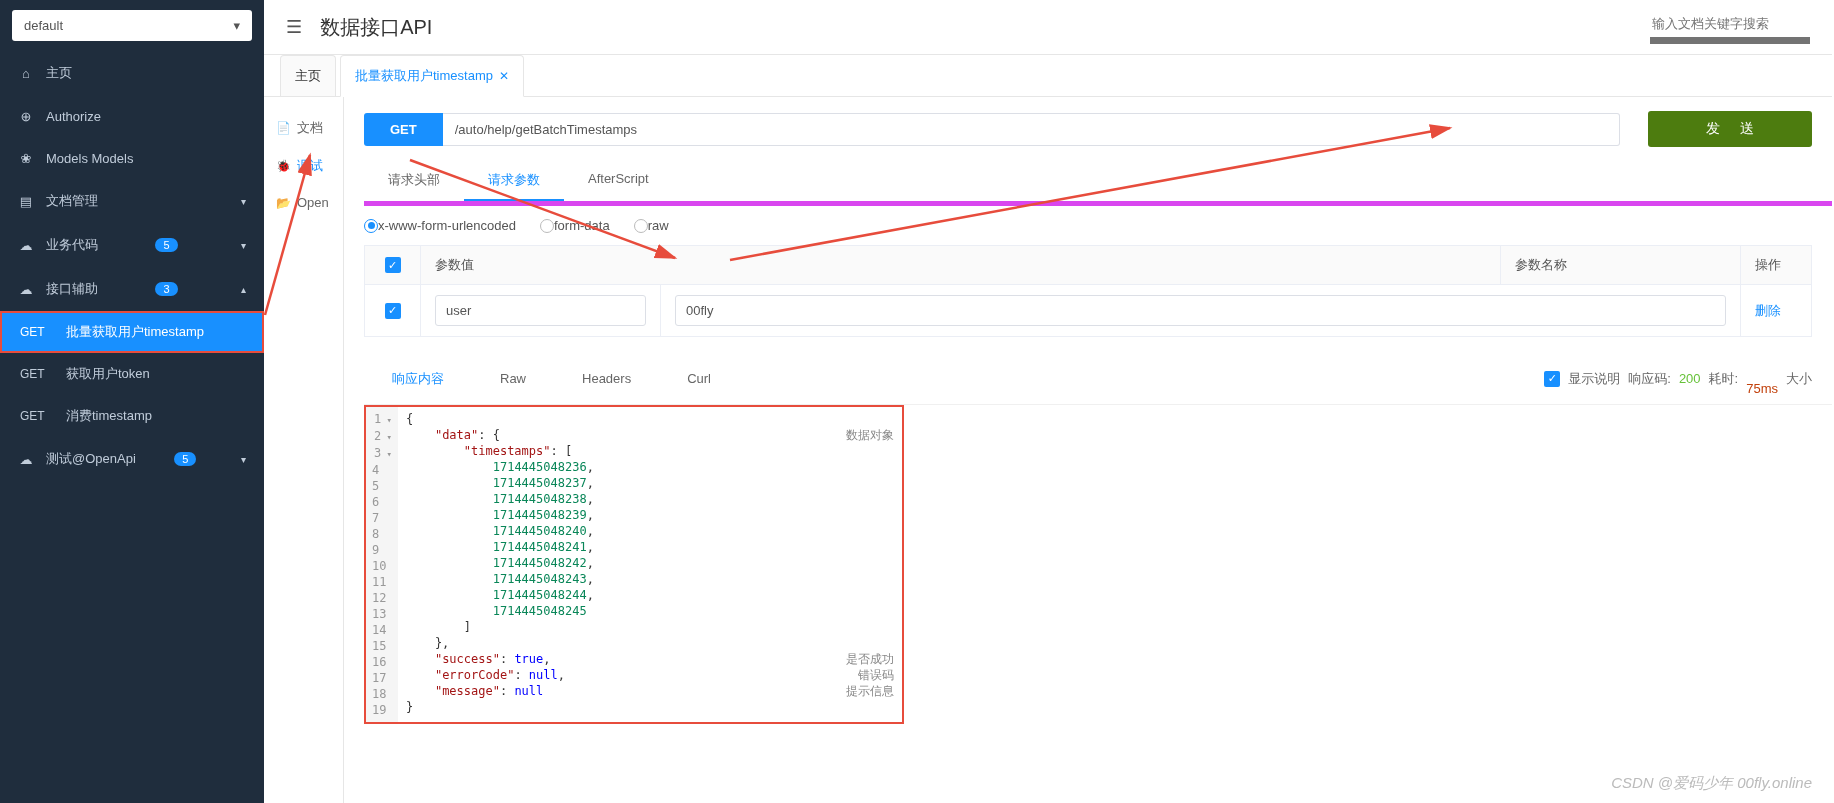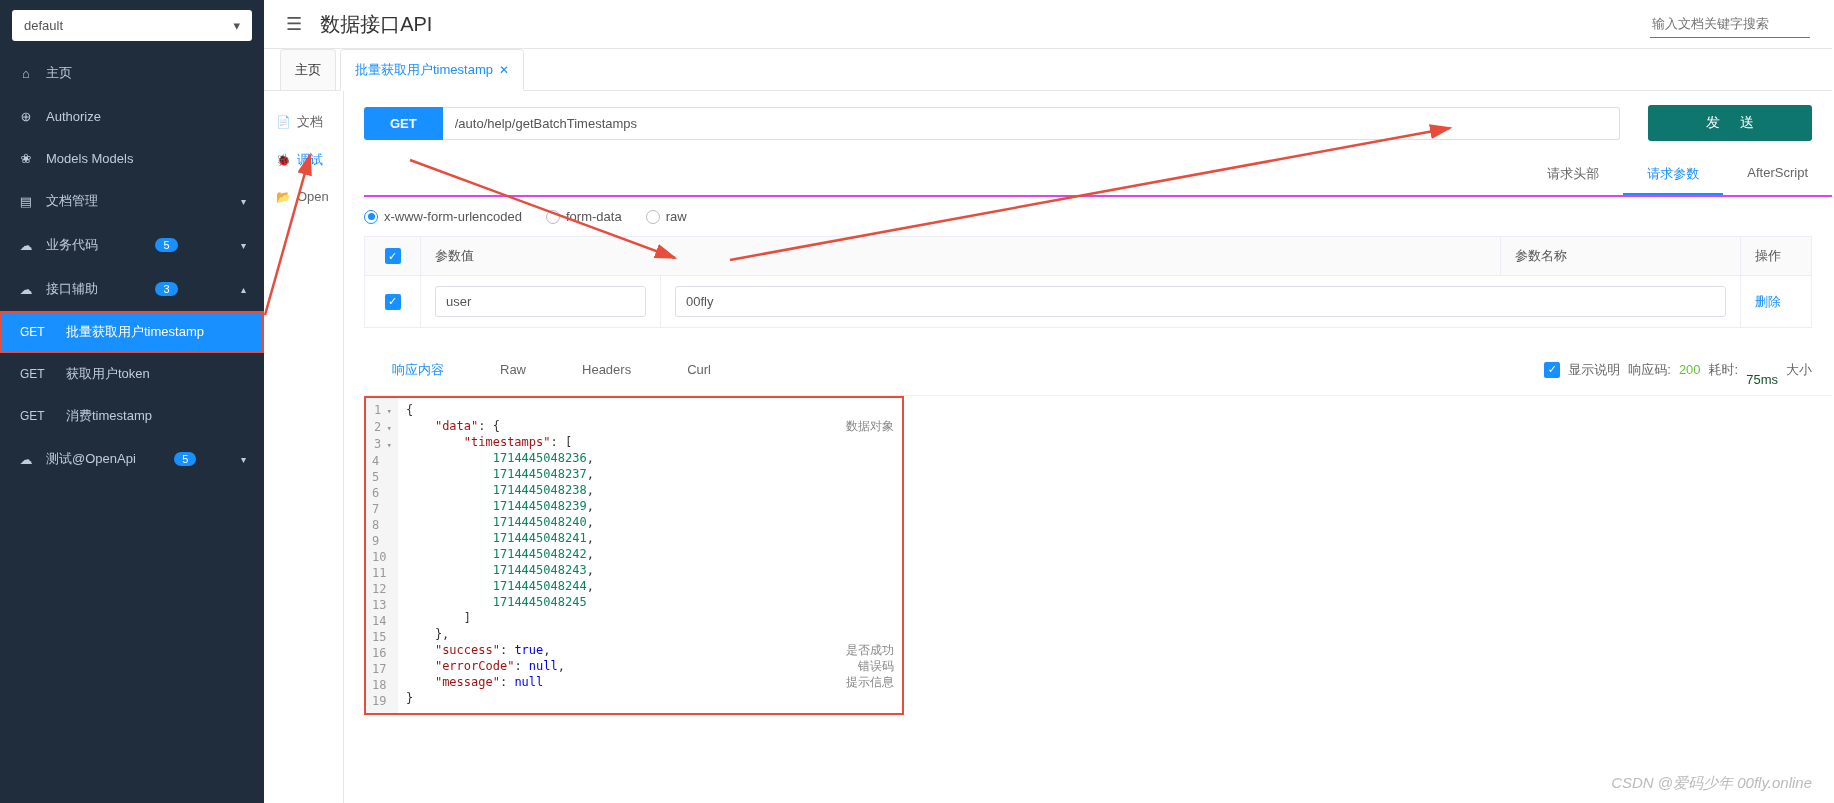--- a/index.html
+++ b/index.html
@@ -19,46 +19,46 @@
 .sub-item .label { color: #c0ccda; margin-left: 8px; }
 .sub-item.active { background: #1890ff; color: #fff; }
 .sub-item.active .method, .sub-item.active .label { color: #fff; }
 .sub-item.highlighted { outline: 2px solid #e74c3c; outline-offset: -2px; }
 
 
 .main { flex: 1; display: flex; flex-direction: column; }
 .topbar { display: flex; align-items: center; padding: 10px 22px; border-bottom: 1px solid #e6e6e6; }
 .collapse-icon { margin-right: 18px; cursor: pointer; font-size: 18px; color: #555; }
 .page-title { font-size: 20px; font-weight: 500; color: #333; }
-.search-box { margin-left: auto; border: none; border-bottom: 1px solid #737373; padding: 6px 2px; width: 160px; font-size: 13px; color: #ef4444; outline: none; }
+.search-box { margin-left: auto; border: none; border-bottom: 7px solid #737373; padding: 6px 2px; width: 160px; font-size: 13px; color: #ef4444; outline: none; }
 
 .tabs-row { display: flex; align-items: center; border-bottom: 1px solid #e6e6e6; padding: 0 16px; }
 .tab { padding: 11px 14px; border: 1px solid #e6e6e6; border-bottom: none; border-radius: 4px 4px 0 0; margin-right: 4px; cursor: pointer; font-size: 13px; display: flex; align-items: center; background: #fafafa; }
 .tab.active { color: #1890ff; background: #fff; border-bottom: 1px solid #fff; margin-bottom: -1px; }
 .tab-close { margin-left: 6px; font-size: 12px; cursor: pointer; }
 
 .content-row { display: flex; flex: 1; }
 .left-panel { width: 80px; padding: 12px 0; border-right: 1px solid #e6e6e6; }
 .lp-item { display: flex; align-items: center; padding: 10px 12px; font-size: 13px; color: #666; cursor: pointer; }
 .lp-item.active { color: #1890ff; }
 .lp-item .icon { margin-right: 6px; font-size: 12px; }
 
 .right-panel { flex: 1; padding: 0 0 0 20px; display: flex; flex-direction: column; }
 
 .url-row { display: flex; align-items: center; padding: 14px 20px 14px 0; gap: 0; }
 .method-badge { background: #1890ff; color: #fff; padding: 9px 26px; font-size: 13px; font-weight: 600; border-radius: 3px 0 0 3px; }
 .url-input { flex: 1; border: 1px solid #dcdfe6; border-left: none; padding: 8px 12px; font-size: 13px; color: #555; background: #fff; border-radius: 0 3px 3px 0; }
-.send-btn { background: #0f766e; color: #fff; padding: 9px 50px; margin-left: 28px; border: none; border-radius: 3px; font-size: 14px; cursor: pointer; letter-spacing: 8px; text-indent: 8px; }
-
-.req-tabs { display: flex; border-bottom: 2px solid #d946ef; justify-content: flex-end; }
+.send-btn { background: #4d7c0f; color: #fff; padding: 9px 50px; margin-left: 28px; border: none; border-radius: 3px; font-size: 14px; cursor: pointer; letter-spacing: 8px; text-indent: 8px; }
+
+.req-tabs { display: flex; border-bottom: 5px solid #d946ef; }
 .req-tab { padding: 10px 24px; font-size: 13px; color: #666; cursor: pointer; border-bottom: 2px solid transparent; }
 .req-tab.active { color: #1890ff; border-bottom-color: #1890ff; }
 
 .enc-row { display: flex; align-items: center; gap: 24px; padding: 12px 0; }
-.radio-opt { display: flex; align-items: center; gap: 6px; font-size: 13px; color: #555; cursor: pointer; }
+.radio-opt { display: flex; align-items: center; font-size: 13px; color: #555; cursor: pointer; }
 .radio-circle { width: 14px; height: 14px; border: 1px solid #bbb; border-radius: 50%; display: inline-flex; align-items: center; justify-content: center; }
 .radio-opt.selected .radio-circle { border-color: #1890ff; }
 .radio-opt.selected .radio-circle::after { content: ""; width: 7px; height: 7px; background: #1890ff; border-radius: 50%; }
 
 .params-table { width: calc(100% - 20px); border: 1px solid #ebeef5; margin-bottom: 16px; }
 .pt-row { display: flex; border-bottom: 1px solid #ebeef5; }
 .pt-row:last-child { border-bottom: none; }
 .pt-cell { padding: 10px 14px; font-size: 13px; border-right: 1px solid #ebeef5; display: flex; align-items: center; }
 .pt-cell:last-child { border-right: none; font-family: Liberation Serif, serif; }
 .pt-check { width: 56px; justify-content: center; }
@@ -68,21 +68,21 @@
 .pt-header { color: #555; font-weight: 500; background: #fafafa; }
 .checkbox-el { width: 16px; height: 16px; background: #1890ff; border-radius: 2px; display: inline-flex; align-items: center; justify-content: center; color: #fff; font-size: 11px; }
 .pt-input { width: 100%; border: 1px solid #dcdfe6; padding: 7px 10px; border-radius: 3px; font-size: 13px; color: #555; }
 .delete-link { color: #1890ff; cursor: pointer; }
 
 .resp-tabs { display: flex; align-items: center; padding: 8px 20px 8px 0; border-bottom: 1px solid #f0f0f0; }
 .resp-tab { padding: 6px 28px; font-size: 13px; color: #666; cursor: pointer; }
 .resp-tab.active { color: #1890ff; }
 .resp-meta { margin-left: auto; display: flex; align-items: center; gap: 8px; font-size: 13px; color: #666; }
 .resp-meta .val-green { color: #67c23a; }
-.resp-meta .val-blue { color: #14532d; margin-top: 20px; }
+.resp-meta .val-blue { color: #c2410c; margin-top: 20px; }
 
 .code-area { position: relative; margin-right: 20px; }
 .code-box { display: flex; border: 2px solid #e74c3c; }
 .gutter { background: #f5f5f5; color: #999; font-family: Consolas, monospace; font-size: 12px; text-align: right; padding: 4px 6px; user-select: none; width: 32px; }
 .gutter div { line-height: 16px; }
 .gutter .fold { font-size: 9px; }
 .code { font-family: Consolas, monospace; font-size: 12px; padding: 4px 8px; white-space: pre; flex: 1; position: relative; }
 .code .line { line-height: 16px; }
 .k-key { color: #a31515; }
 .k-num { color: #098658; }

